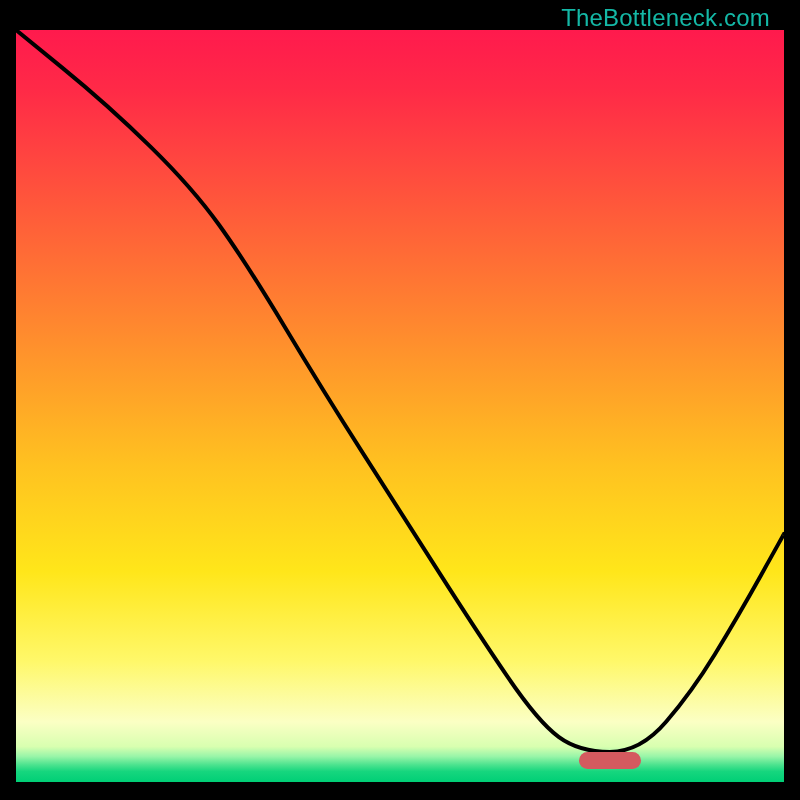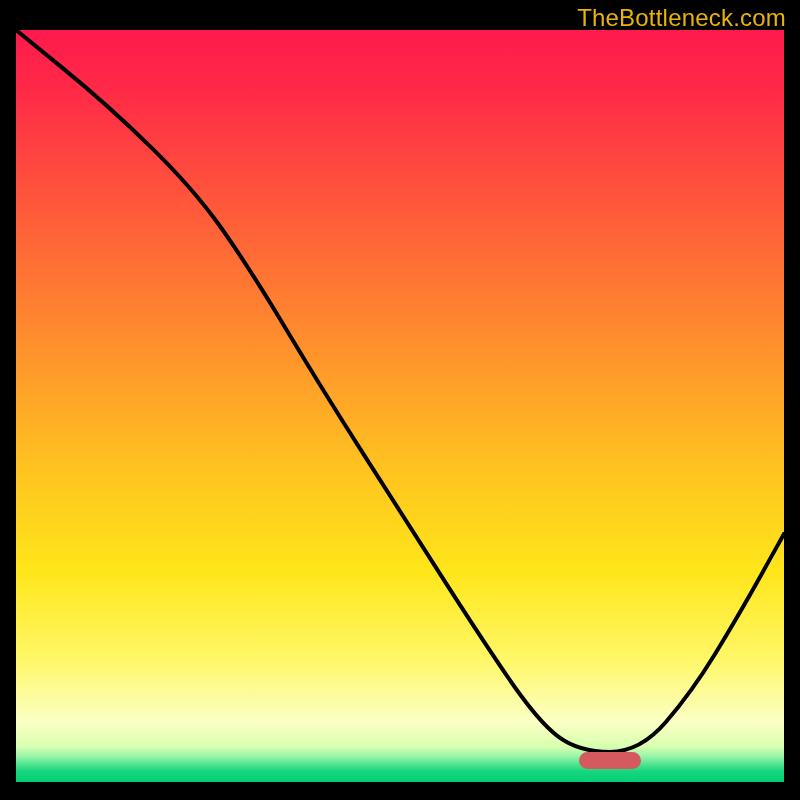--- a/index.html
+++ b/index.html
@@ -15,22 +15,22 @@
     position: absolute;
     left: 16px;
     top: 30px;
     width: 768px;
     height: 752px;
     background: #000;
   }
   .watermark {
     position: absolute;
     top: 4px;
-    right: 14px;
-    color: #eab308;
+    right: 30px;
+    color: #14b8a6;
     font-size: 24px;
     font-weight: 500;
     letter-spacing: 0.2px;
   }
   .plot-area {
     position: absolute;
     left: 0;
     top: 0;
     width: 768px;
     height: 752px;

